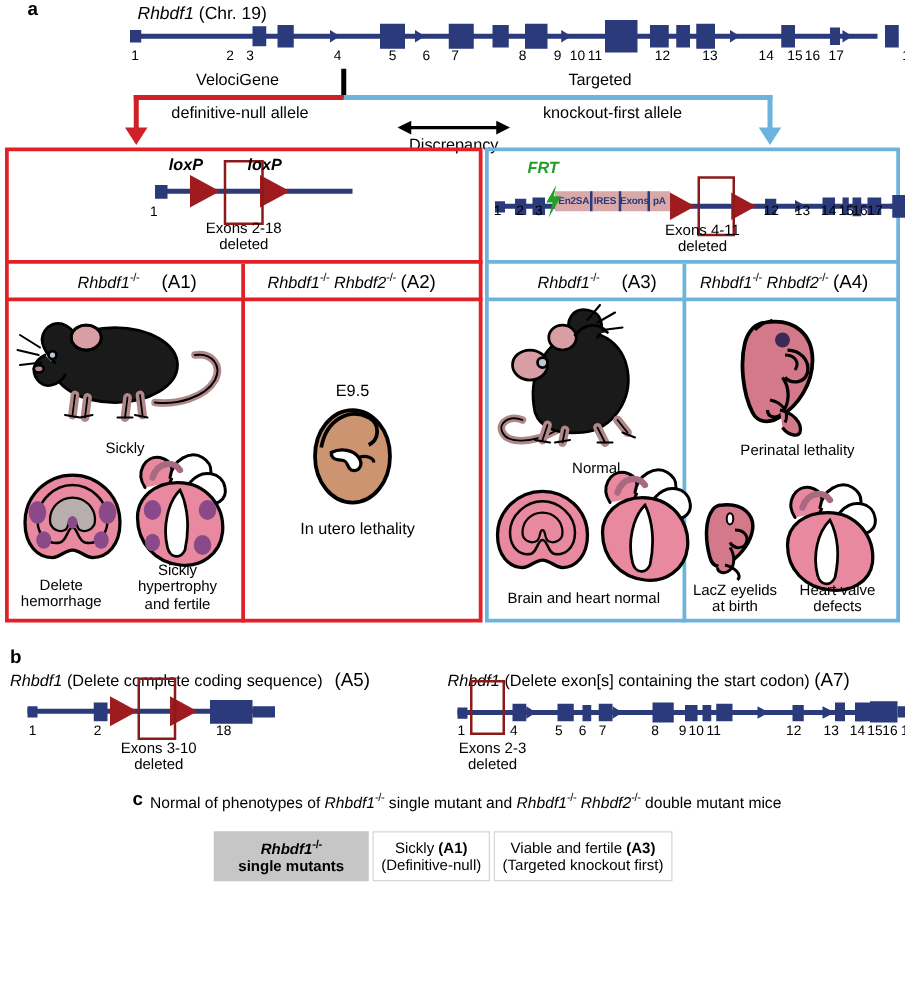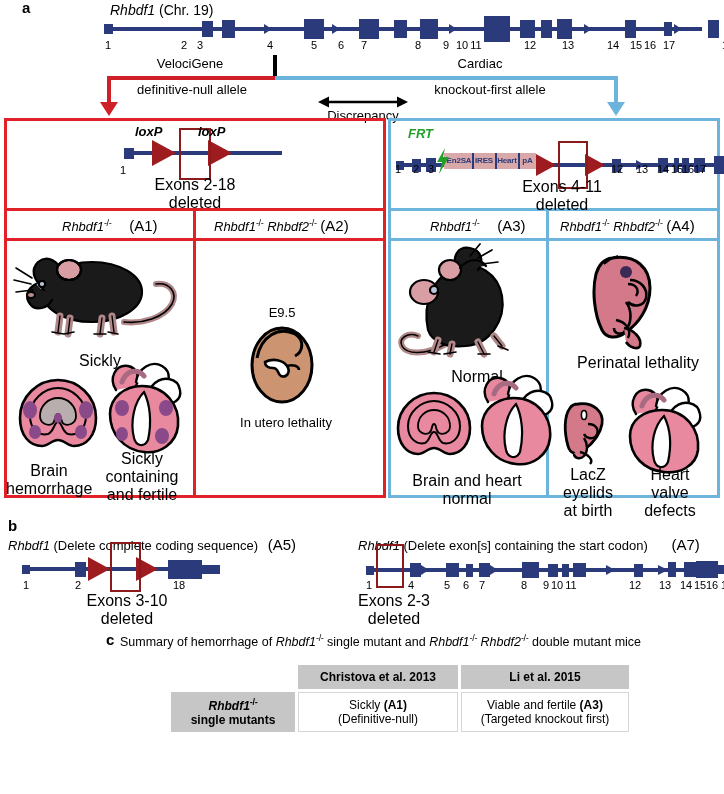--- a/index.html
+++ b/index.html
@@ -39,21 +39,21 @@
   #boxBlue{position:absolute;left:388px;top:118px;width:332px;height:380px;
            border:3px solid #6cb4dc;box-sizing:border-box;}
   .hdiv-red{position:absolute;background:#e02128;}
   .hdiv-blue{position:absolute;background:#6cb4dc;}
 
   .genolbl{position:absolute;font-size:13px;line-height:1;}
   .genolbl .gt{font-style:italic;}
   .sup{font-size:9px;vertical-align:super;letter-spacing:-0.3px;}
   .aid{font-size:15px;}
 
-  .caption{position:absolute;font-size:16px;text-align:center;line-height:1.12;}
+  .caption{position:absolute;font-size:12px;text-align:center;line-height:1.12;}
 
   
   .cassette{position:absolute;background:#d9a8a8;}
   .casstext{position:absolute;font-size:8px;color:#2b3a7a;font-weight:bold;
             line-height:1;letter-spacing:-0.2px;}
   .cassdiv{position:absolute;background:#2b3a7a;width:1.5px;}
   #frtlabel{position:absolute;font-size:13px;font-style:italic;font-weight:bold;color:#22a02a;}
 
   
   #ctable{position:absolute;left:168px;top:662px;border-collapse:separate;
@@ -125,21 +125,21 @@
 <div class="barred abs" style="left:107px;top:76px;width:168px;height:4px;"></div>
 <div class="barblue abs" style="left:275px;top:76px;width:343px;height:4px;"></div>
 <div class="barred abs" style="left:107px;top:76px;width:4px;height:28px;"></div>
 <div class="barblue abs" style="left:614px;top:76px;width:4px;height:28px;"></div>
 
 <div class="abs" style="left:100px;top:102px;width:0;height:0;border-left:9px solid transparent;border-right:9px solid transparent;border-top:14px solid #cf2027;"></div>
 <div class="abs" style="left:607px;top:102px;width:0;height:0;border-left:9px solid transparent;border-right:9px solid transparent;border-top:14px solid #6cb4dc;"></div>
 
 <div class="abs ctr" style="left:130px;top:56px;width:120px;font-size:13px;">VelociGene</div>
 <div class="abs ctr" style="left:112px;top:82px;width:160px;font-size:13px;">definitive-null allele</div>
-<div class="abs ctr" style="left:420px;top:56px;width:120px;font-size:13px;">Cardiac</div>
+<div class="abs ctr" style="left:420px;top:56px;width:120px;font-size:13px;">Targeted</div>
 <div class="abs ctr" style="left:400px;top:82px;width:180px;font-size:13px;">knockout-first allele</div>
 
 <div class="abs" style="left:318px;top:95px;width:90px;height:14px;">
   <svg width="90" height="14" viewBox="0 0 90 14">
     <line x1="8" y1="7" x2="82" y2="7" stroke="#000" stroke-width="2.6"></line>
     <polygon points="0,7 11,1.5 11,12.5" fill="#000"></polygon>
     <polygon points="90,7 79,1.5 79,12.5" fill="#000"></polygon>
   </svg>
 </div>
 <div class="abs ctr" style="left:313px;top:108px;width:100px;font-size:13px;">Discrepancy</div>
@@ -174,21 +174,21 @@
   <div class="exon" style="left:0px;width:8px;height:9px;margin-top:-4.5px;"></div>
   <div class="exon" style="left:16px;width:9px;height:13px;margin-top:-6.5px;"></div>
   <div class="exon" style="left:30px;width:10px;height:14px;margin-top:-7px;"></div>
 
   <div class="cassette" style="left:48px;top:1px;width:92px;height:16px;"></div>
   <div class="cassdiv" style="left:76px;top:1px;height:16px;"></div>
   <div class="cassdiv" style="left:99px;top:1px;height:16px;"></div>
   <div class="cassdiv" style="left:122px;top:1px;height:16px;"></div>
   <span class="casstext" style="left:50px;top:5px;width:26px;text-align:center;">En2SA</span>
   <span class="casstext" style="left:77px;top:5px;width:22px;text-align:center;">IRES</span>
-  <span class="casstext" style="left:100px;top:5px;width:22px;text-align:center;">Heart</span>
+  <span class="casstext" style="left:100px;top:5px;width:22px;text-align:center;">Exons</span>
   <span class="casstext" style="left:123px;top:5px;width:17px;text-align:center;">pA</span>
 
   <div class="abs" style="left:40px;top:-4px;width:14px;height:26px;">
     <svg width="14" height="26" viewBox="0 0 14 26">
       <polygon points="9,0 1,14 6,14 3,26 13,9 7,9" fill="#22a02a"></polygon>
     </svg>
   </div>
 
   <div class="tri-lox" style="left:140px;border-top-width:11px;border-bottom-width:11px;border-left-width:20px;margin-top:-11px;"></div>
   <div class="tri-lox" style="left:189px;border-top-width:11px;border-bottom-width:11px;border-left-width:20px;margin-top:-11px;"></div>
@@ -198,21 +198,21 @@
   <div class="dirarrow" style="left:240px;border-left-width:9px;"></div>
   <div class="exon" style="left:262px;width:10px;height:14px;margin-top:-7px;"></div>
   <div class="exon" style="left:278px;width:5px;height:14px;margin-top:-7px;"></div>
   <div class="exon" style="left:286px;width:7px;height:15px;margin-top:-7.5px;"></div>
   <div class="exon" style="left:298px;width:11px;height:14px;margin-top:-7px;"></div>
   <div class="exon" style="left:318px;width:30px;height:18px;margin-top:-9px;"></div>
 
   <div class="intron" style="left:316px;width:54px;"></div>
   <div class="exon" style="left:318px;width:30px;height:18px;margin-top:-9px;"></div>
 </div>
-<div id="frtlabel" style="left:408px;top:126px;">FRT</div>
+<div id="frtlabel" style="left:422px;top:126px;">FRT</div>
 
 <div class="abs" style="left:396px;top:164px;width:330px;height:14px;">
   <span class="exonlbl" style="left:-6px;width:16px;">1</span>
   <span class="exonlbl" style="left:12px;width:16px;">2</span>
   <span class="exonlbl" style="left:27px;width:16px;">3</span>
   <span class="exonlbl" style="left:212px;width:18px;">12</span>
   <span class="exonlbl" style="left:237px;width:18px;">13</span>
   <span class="exonlbl" style="left:258px;width:18px;">14</span>
   <span class="exonlbl" style="left:272px;width:18px;">15</span>
   <span class="exonlbl" style="left:283px;width:18px;">16</span>
@@ -287,26 +287,26 @@
     </g>
     <path d="M46 30 C70 30 84 50 82 70 C80 88 64 98 48 96 C28 94 14 78 14 58 C14 42 28 30 46 30 Z" fill="#e8899f" stroke="#000" stroke-width="2.6"></path>
     <path d="M48 36 C54 48 56 66 52 84 C48 92 40 90 38 82 C34 66 38 46 48 36 Z" fill="#fff" stroke="#000" stroke-width="2.2"></path>
     <ellipse cx="26" cy="52" rx="7" ry="8" fill="#8a4a8a"></ellipse>
     <ellipse cx="70" cy="52" rx="7" ry="8" fill="#8a4a8a"></ellipse>
     <ellipse cx="26" cy="78" rx="6" ry="7" fill="#8a4a8a"></ellipse>
     <ellipse cx="66" cy="80" rx="7" ry="8" fill="#8a4a8a"></ellipse>
   </svg>
 </div>
 <div class="caption" style="left:6px;top:462px;width:86px;">
-  <span>Brain</span><br>
+  <span>Delete</span><br>
   <span>hemorrhage</span>
 </div>
 <div class="caption" style="left:94px;top:450px;width:96px;">
   <span>Sickly</span><br>
-  <span>containing</span><br>
+  <span>hypertrophy</span><br>
   <span>and fertile</span>
 </div>
 
 <div class="caption" style="left:242px;top:306px;width:80px;font-size:13px;">E9.5</div>
 <div class="abs" style="left:243px;top:322px;width:78px;height:82px;">
   <svg width="78" height="82" viewBox="0 0 78 82">
     <ellipse cx="39" cy="43" rx="30" ry="37" fill="#cc9470" stroke="#000" stroke-width="3"></ellipse>
     <path d="M14 36 C18 14 36 4 52 12 C62 18 60 30 52 34" fill="#cc9470" stroke="#000" stroke-width="3"></path>
     <path d="M22 40 C30 36 40 38 44 44 C48 50 44 56 38 54 C34 52 36 46 30 46 C24 46 22 44 22 40 Z" fill="#fff" stroke="#000" stroke-width="2.6"></path>
     <path d="M44 44 C50 42 56 44 56 48" fill="none" stroke="#000" stroke-width="2.6"></path>
@@ -420,21 +420,21 @@
   <span class="exonlbl" style="left:52px;width:16px;">2</span>
   <span class="exonlbl" style="left:150px;width:22px;">18</span>
 </div>
 <div class="caption" style="left:72px;top:592px;width:110px;">
   <span>Exons 3-10</span><br>
   <span>deleted</span>
 </div>
 
 <div class="abs" style="left:358px;top:536px;font-size:13px;">
   <span class="ital">Rhbdf1</span><span> (Delete exon[s] containing the start codon)</span>
-  <span class="aid" style="margin-left:20px;">(A7)</span>
+  <span class="aid" style="margin-left:0;">(A7)</span>
 </div>
 
 <div class="track" style="left:366px;top:558px;width:348px;height:24px;">
   <div class="intron" style="left:0px;width:346px;"></div>
   <div class="exon" style="left:0px;width:8px;height:9px;margin-top:-4.5px;"></div>
   <div class="delbox-dark" style="left:10px;top:-14px;width:24px;height:40px;"></div>
   <div class="exon" style="left:44px;width:11px;height:14px;margin-top:-7px;"></div>
   <div class="dirarrow" style="left:55px;border-left-width:8px;"></div>
   <div class="exon" style="left:80px;width:13px;height:14px;margin-top:-7px;"></div>
   <div class="exon" style="left:100px;width:7px;height:13px;margin-top:-6.5px;"></div>
@@ -484,30 +484,25 @@
   <span class="exonlbl" style="left:356px;width:18px;">17</span>
 
 </div>
 <div class="caption" style="left:344px;top:592px;width:100px;text-align:center;">
   <span>Exons 2-3</span><br>
   <span>deleted</span>
 </div>
 
 <div class="abs panel-letter" style="left:106px;top:632px;">c</div>
 <div class="abs" style="left:120px;top:633px;font-size:12.5px;">
-  <span>Summary of hemorrhage of </span><span class="ital">Rhbdf1</span><span class="sup">-/-</span><span> single mutant and </span><span class="ital">Rhbdf1</span><span class="sup">-/-</span><span class="ital"> Rhbdf2</span><span class="sup">-/-</span><span> double mutant mice</span>
+  <span>Normal of phenotypes of </span><span class="ital">Rhbdf1</span><span class="sup">-/-</span><span> single mutant and </span><span class="ital">Rhbdf1</span><span class="sup">-/-</span><span class="ital"> Rhbdf2</span><span class="sup">-/-</span><span> double mutant mice</span>
 </div>
 
 <table id="ctable">
   <tbody>
-      <tr>
-    <td class="corner"></td>
-    <td class="th-grey" style="width:148px;">Christova et al. 2013</td>
-    <td class="th-grey" style="width:156px;">Li et al. 2015</td>
-  </tr>
   <tr>
     <td class="rh-grey">
       <span class="ital">Rhbdf1</span><span class="sup">-/-</span><br>
       <span>single mutants</span>
     </td>
     <td class="cell-w">
       <span>Sickly </span><b>(A1)</b><br>
       <span>(Definitive-null)</span>
     </td>
     <td class="cell-w">

